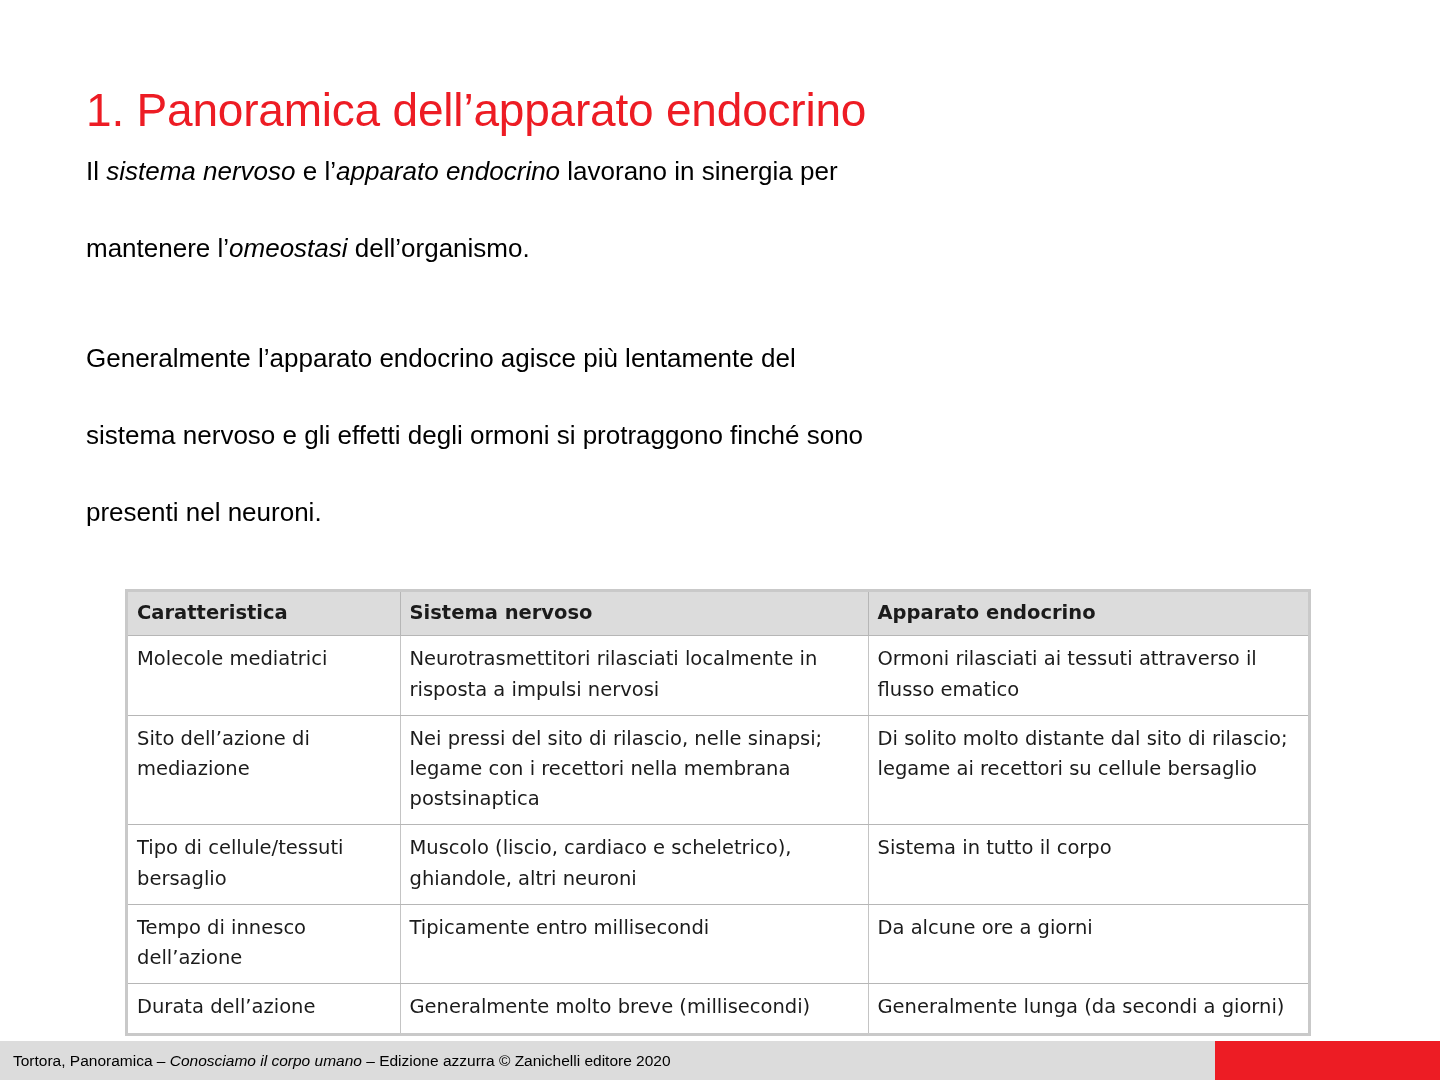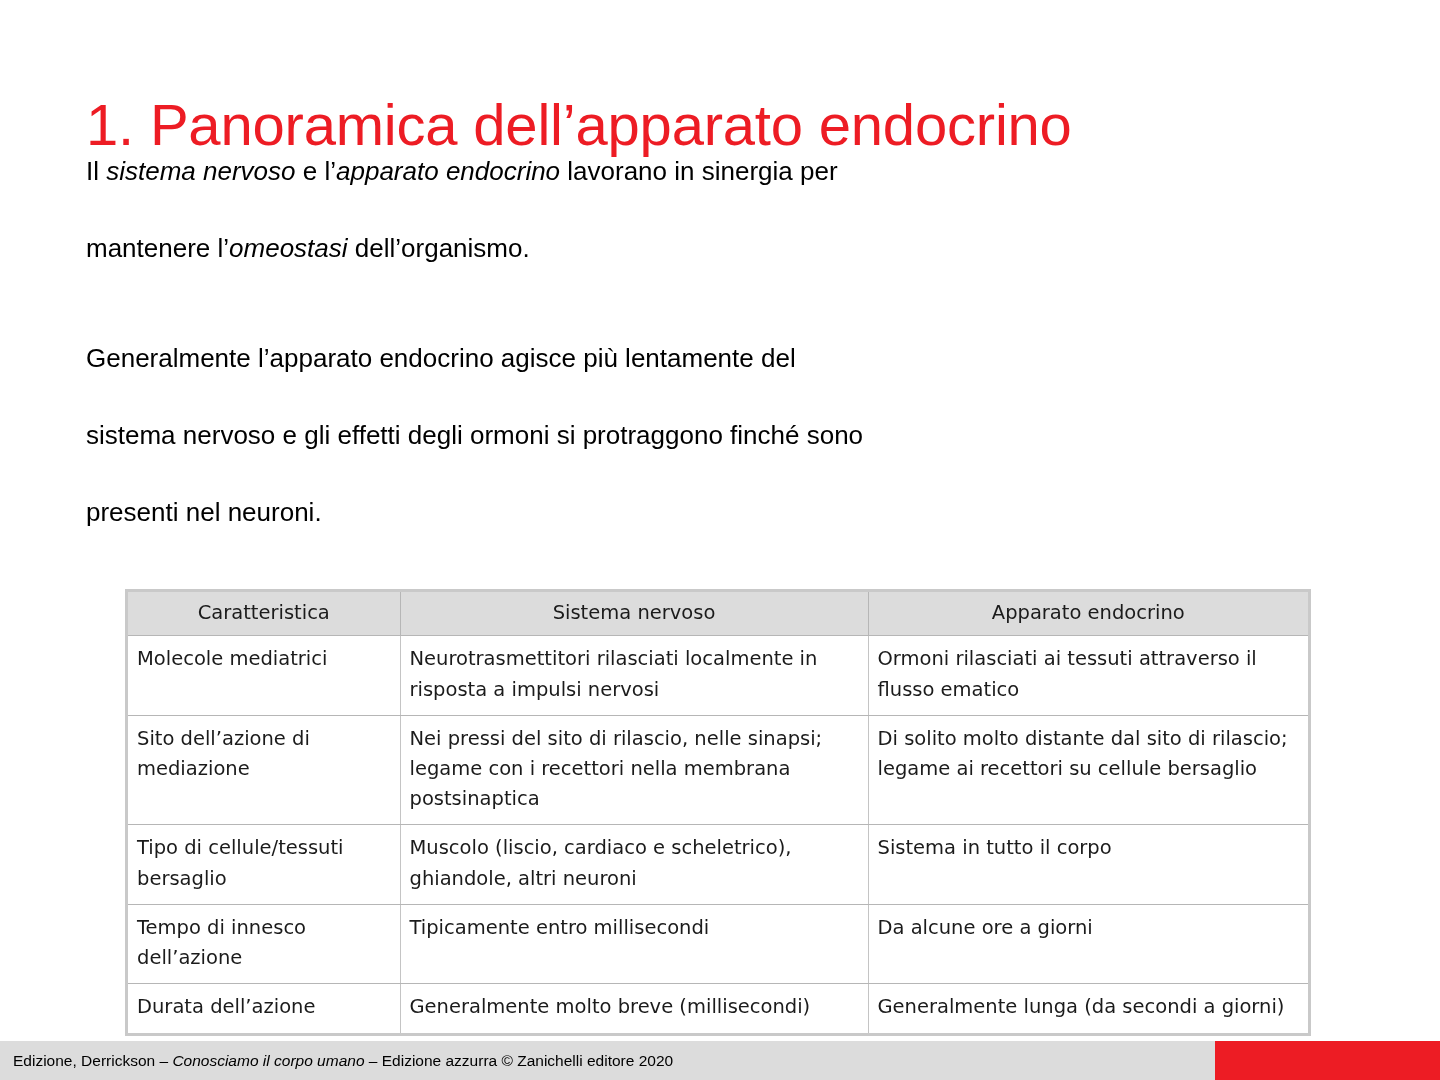--- a/index.html
+++ b/index.html
@@ -22,21 +22,21 @@
     background: #ffffff;
   }
 
   
   .slide-title {
     position: absolute;
     left: 86px;
     top: 54px;
     width: 1270px;
     color: #ed1c24;
-    font-size: 58px;
+    font-size: 46px;
     line-height: 1.12;
     font-weight: 400;
     letter-spacing: -0.2px;
     white-space: nowrap;
   }
 
   
   .body-block {
     position: absolute;
     left: 86px;
@@ -73,22 +73,22 @@
     font-family: "DejaVu Sans", sans-serif;
     font-size: 19.5px;
     color: #1b1b1b;
   }
   table.compare col.c1 { width: 272px; }
   table.compare col.c2 { width: 468px; }
   table.compare col.c3 { width: 440px; }
 
   table.compare thead th {
     background: #dcdcdc;
-    text-align: center;
-    font-weight: 400;
+    text-align: left;
+    font-weight: 700;
     padding: 9px 9px 10px 9px;
     border-right: 1px solid #b6b6b6;
     border-bottom: 1px solid #b6b6b6;
     vertical-align: top;
     line-height: 1.25;
   }
   table.compare thead th:last-child { border-right: none; }
 
   table.compare tbody td {
     text-align: left;
@@ -196,19 +196,19 @@
         <tr>
           <td>Durata dell’azione</td>
           <td>Generalmente molto breve (millisecondi)</td>
           <td>Generalmente lunga (da secondi a giorni)</td>
         </tr>
       </tbody>
     </table>
   </div>
 
   <div class="footer-bar">
-    <div class="footer-credit" id="footer-credit"><span>Edizione, Derrickson – </span><em>Conosciamo il corpo umano</em><span> –  Edizione azzurra © Zanichelli editore 2020</span></div>
+    <div class="footer-credit" id="footer-credit"><span>Tortora, Panoramica – </span><em>Conosciamo il corpo umano</em><span> –  Edizione azzurra © Zanichelli editore 2020</span></div>
     <div class="logo-block">
       <span class="logo-text">ZANICHELLI</span>
     </div>
   </div>
 
 </div>
 
 </body></html>

